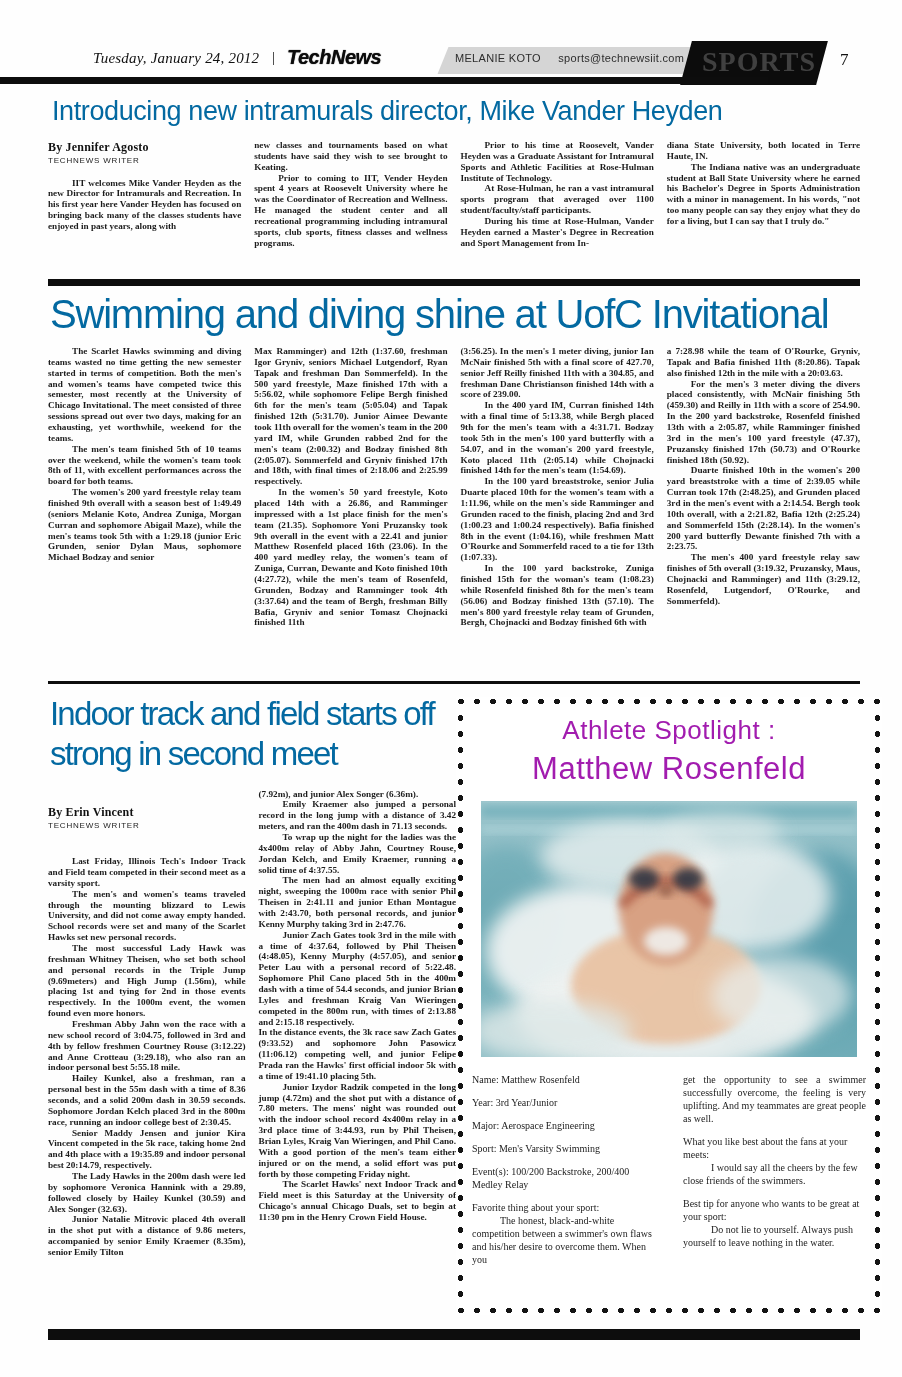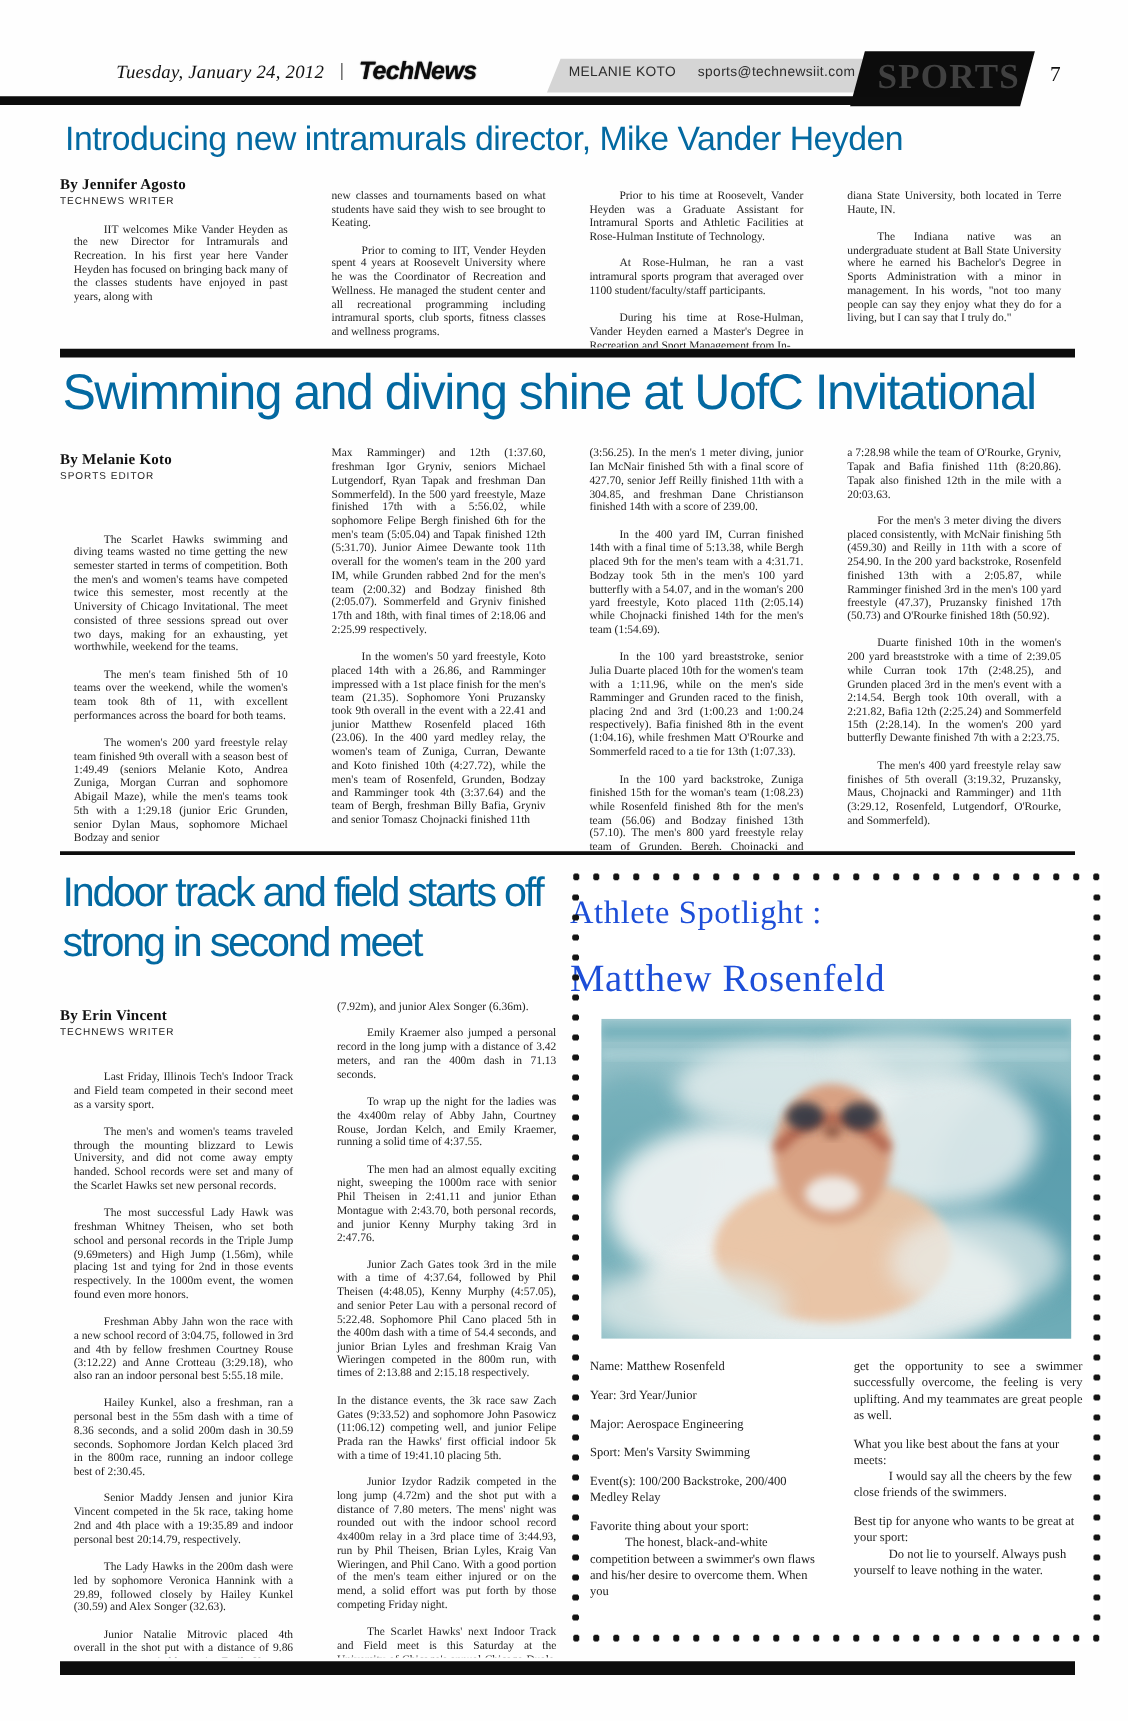--- a/index.html
+++ b/index.html
@@ -51,21 +51,21 @@
   .page-num{position:absolute;left:840px;top:50px;font-size:17px;color:#111;}
   .header-bar{position:absolute;left:0;top:77px;width:768px;height:7px;background:#0d0d0d;}
 
   
   .article{position:absolute;left:48px;width:812px;overflow:hidden;}
   .article h1{
     font-family:"Liberation Sans",sans-serif;font-weight:500;color:#0369a1;
   }
   .cols{display:flex;gap:13px;}
   .col{flex:1 1 0;font-size:9.2px;line-height:1.18;text-align:justify;color:#1c1c1c;}
-  .para{margin:11px;}
+  .para{margin:0;font-weight:bold;}
   .para.indent{text-indent:24px;}
   .byline{font-weight:700;font-size:12px;letter-spacing:.2px;color:#111;}
   .role{
     font-family:"Liberation Sans",sans-serif;font-size:8px;letter-spacing:.8px;
     color:#222;margin-top:2px;
   }
   
   #article-1{top:96px;}
   #article-1 h1{font-size:27px;letter-spacing:-0.4px;margin:0 0 13px 4px;white-space:nowrap;}
   #article-1 .byline-block{margin-bottom:12px;}
@@ -95,24 +95,24 @@
   .dot-h.top{top:0;}
   .dot-h.bottom{bottom:0;}
   .dot-v{
     width:9px;top:10px;bottom:10px;
     background-image:radial-gradient(circle closest-side,#141414 78%,transparent 80%);
     background-size:7px 16px;background-repeat:repeat-y;background-position:center;
   }
   .dot-v.left{left:0;}
   .dot-v.right{right:0;}
   .sp-title1,.sp-title2{
-    text-align:left;font-family:Liberation Serif, serif;color:#1d4ed8;font-weight:400;
+    text-align:center;font-family:Liberation Sans, sans-serif;color:#a21caf;font-weight:400;
   }
   .sp-title1{margin-top:18px;font-size:26px;letter-spacing:.5px;}
-  .sp-title2{margin-top:20px;font-size:31px;letter-spacing:.5px;}
+  .sp-title2{margin-top:5px;font-size:31px;letter-spacing:.5px;}
   .sp-photo{display:block;margin:14px auto 0;width:376px;height:256px;}
   .sp-info{
     display:flex;gap:28px;margin:16px 16px 0;
     font-size:10px;line-height:1.3;color:#1c1c1c;
   }
   .sp-info-col{flex:1 1 0;text-align:left;}
   .sp-info-col p{margin:0;}
   .sp-field{margin:0 0 10px !important;}
   .sp-question{margin:10px 0 0 !important;}
   .sp-answer{text-indent:28px;}
@@ -163,24 +163,20 @@
         </div>
     </div>
   </section>
 
   <div class="divider-thick"></div>
 
   <section class="article" id="article-2">
     <h1>Swimming and diving shine at UofC Invitational</h1>
     <div class="cols">
       <div class="col">
-        <div class="byline-block">
-          <div class="byline">By Melanie Koto</div>
-          <div class="role">SPORTS EDITOR</div>
-        </div>
       <p class="para indent">The Scarlet Hawks swimming and diving teams wasted no time getting the new semester started in terms of competition. Both the men's and women's teams have competed twice this semester, most recently at the University of Chicago Invitational. The meet consisted of three sessions spread out over two days, making for an exhausting, yet worthwhile, weekend for the teams.</p>
           <p class="para indent">The men's team finished 5th of 10 teams over the weekend, while the women's team took 8th of 11, with excellent performances across the board for both teams.</p>
           <p class="para indent">The women's 200 yard freestyle relay team finished 9th overall with a season best of 1:49.49 (seniors Melanie Koto, Andrea Zuniga, Morgan Curran and sophomore Abigail Maze), while the men's teams took 5th with a 1:29.18 (junior Eric Grunden, senior Dylan Maus, sophomore Michael Bodzay and senior</p>
         </div>
       <div class="col">
           <p class="para">Max Ramminger) and 12th (1:37.60, freshman Igor Gryniv, seniors Michael Lutgendorf, Ryan Tapak and freshman Dan Sommerfeld). In the 500 yard freestyle, Maze finished 17th with a 5:56.02, while sophomore Felipe Bergh finished 6th for the men's team (5:05.04) and Tapak finished 12th (5:31.70). Junior Aimee Dewante took 11th overall for the women's team in the 200 yard IM, while Grunden rabbed 2nd for the men's team (2:00.32) and Bodzay finished 8th (2:05.07). Sommerfeld and Gryniv finished 17th and 18th, with final times of 2:18.06 and 2:25.99 respectively.</p>
           <p class="para indent">In the women's 50 yard freestyle, Koto placed 14th with a 26.86, and Ramminger impressed with a 1st place finish for the men's team (21.35). Sophomore Yoni Pruzansky took 9th overall in the event with a 22.41 and junior Matthew Rosenfeld placed 16th (23.06). In the 400 yard medley relay, the women's team of Zuniga, Curran, Dewante and Koto finished 10th (4:27.72), while the men's team of Rosenfeld, Grunden, Bodzay and Ramminger took 4th (3:37.64) and the team of Bergh, freshman Billy Bafia, Gryniv and senior Tomasz Chojnacki finished 11th</p>
         </div>
       <div class="col">
           <p class="para">(3:56.25). In the men's 1 meter diving, junior Ian McNair finished 5th with a final score of 427.70, senior Jeff Reilly finished 11th with a 304.85, and freshman Dane Christianson finished 14th with a score of 239.00.</p>

